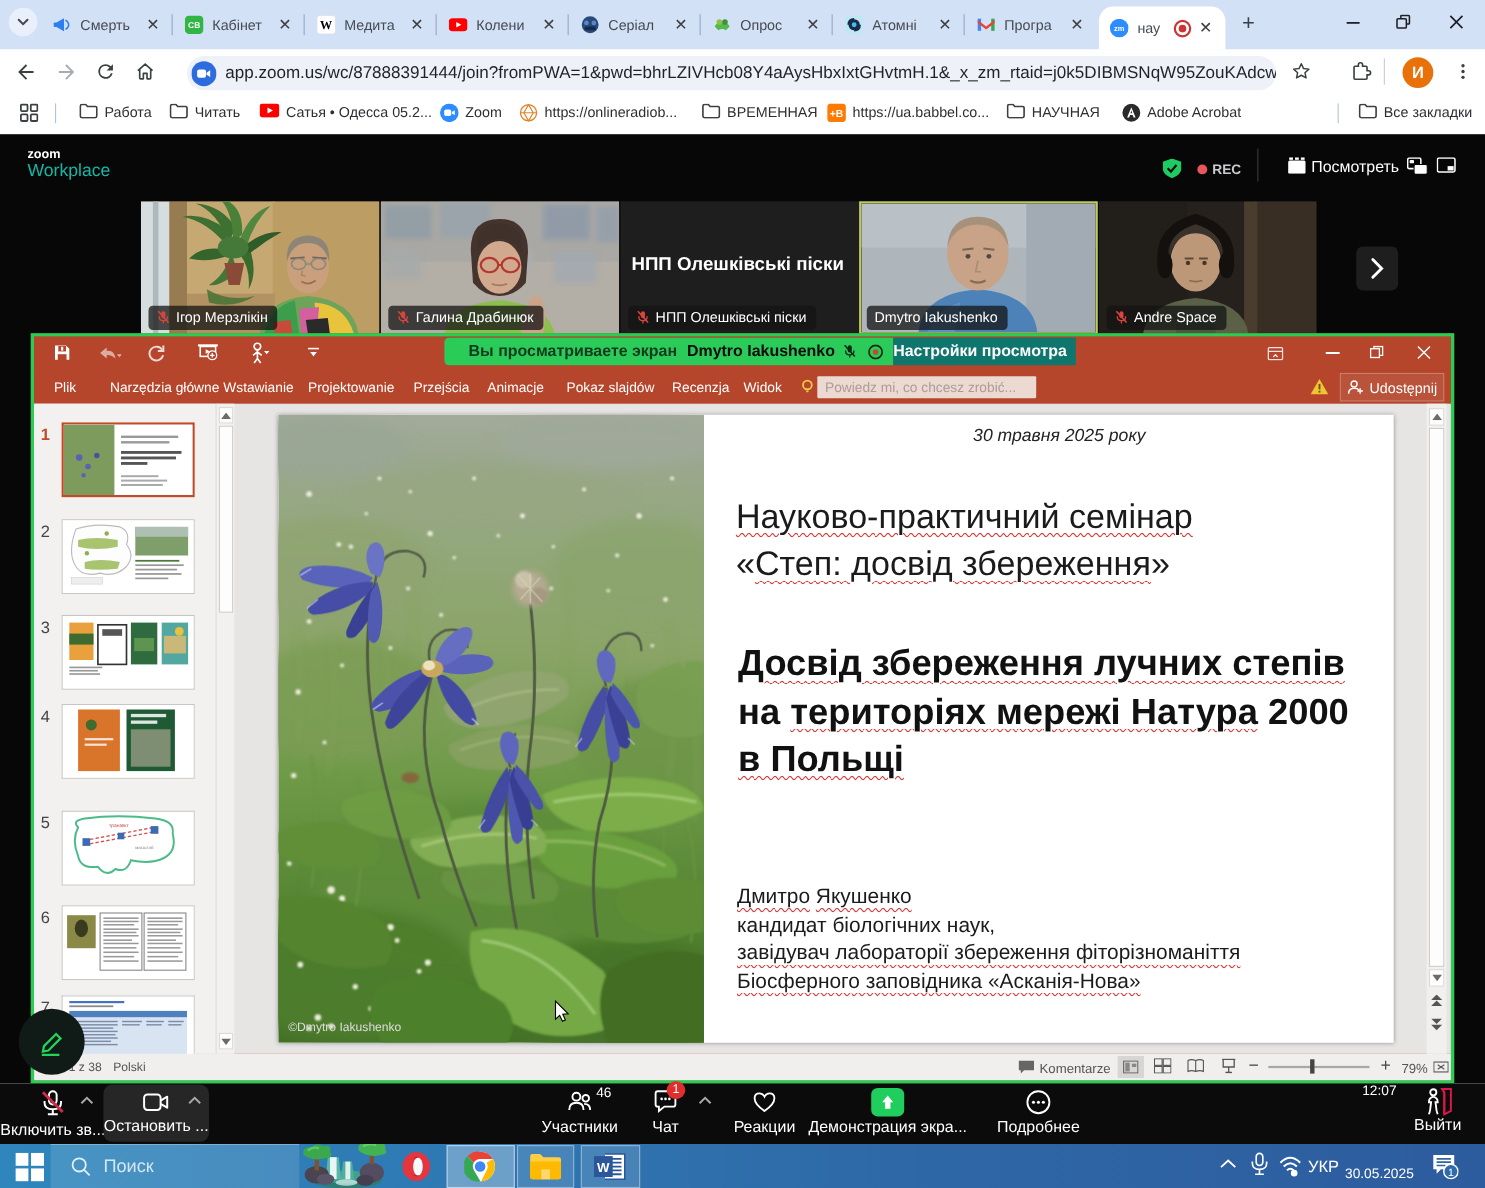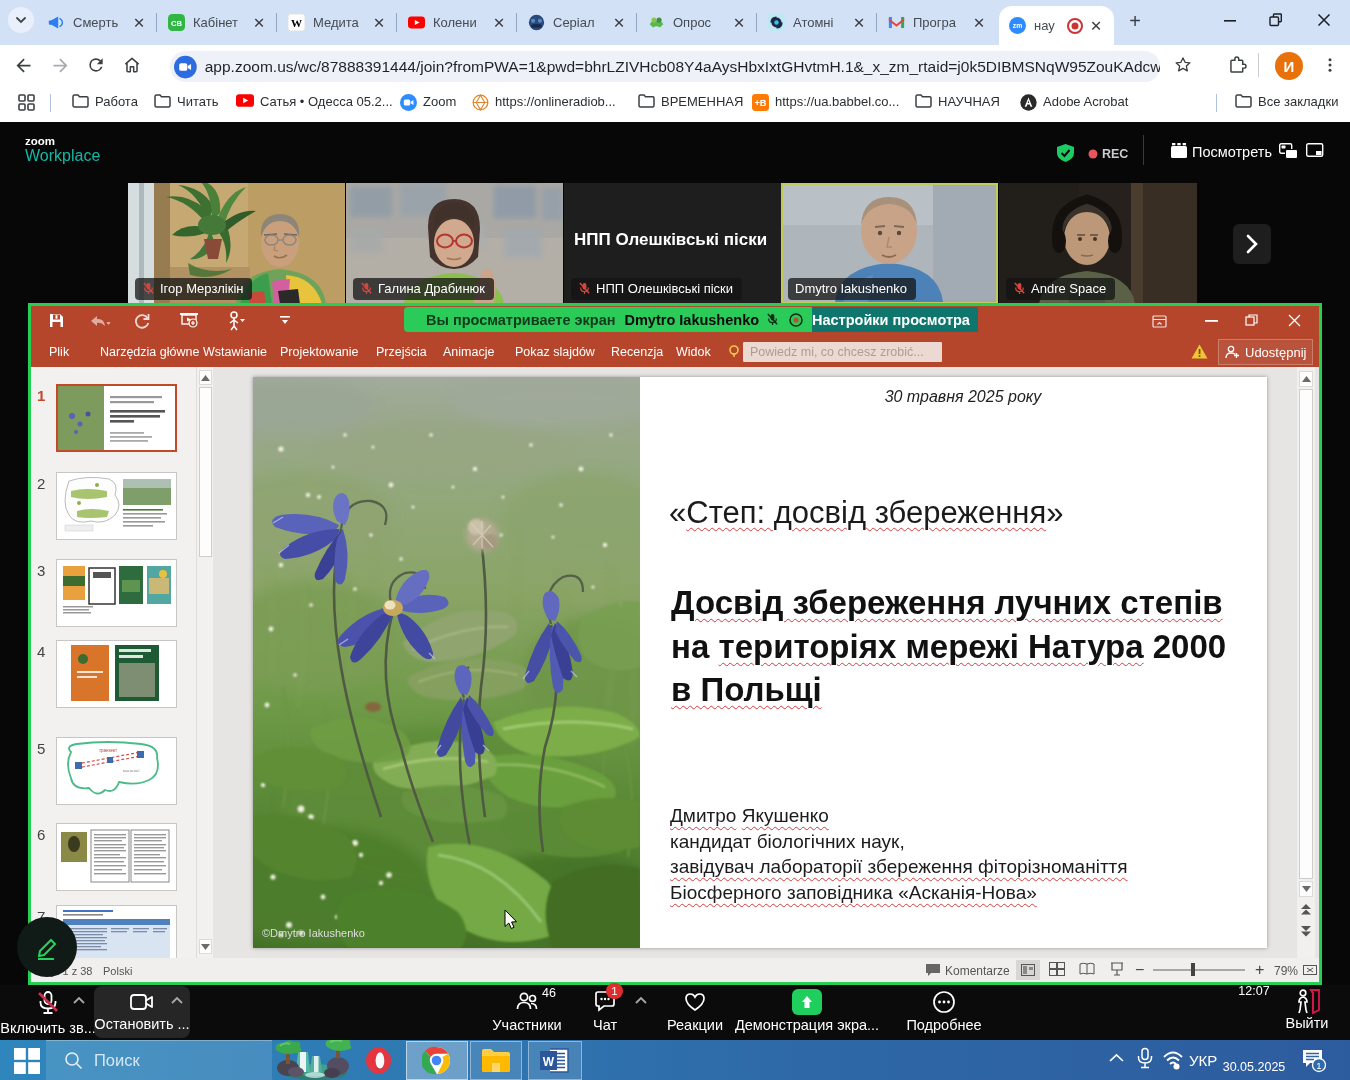--- a/index.html
+++ b/index.html
@@ -959,21 +959,21 @@
             </g>
 
             <text x="9" y="560" font-size="11" fill="#DDD" font-family="Liberation Sans">©Dmytro Iakushenko</text>
 
             <g transform="translate(252,533)">
               <path d="M0 0 L0 16.5 L3.8 13 L6.3 18.5 L9 17.3 L6.6 12 L11.5 11.7 Z" fill="#fff" stroke="#000" stroke-width="1"></path>
             </g>
           </svg>
           <div class="st" style="left:560px;top:11px;width:300px;text-align:center;font-size:16px;font-style:italic;color:#222;">30 травня 2025 року</div>
           <div class="st" style="left:416px;top:71px;font-size:31px;color:#1b1b1b;line-height:43px;white-space:nowrap;">
-            <br>
+            <span class="wavy">Науково-практичний семінар</span><br>
             «<span class="wavy">Степ: досвід збереження</span>»
           </div>
           <div class="st" style="left:418px;top:204px;font-size:33px;font-weight:bold;color:#111;line-height:43.5px;white-space:nowrap;">
             <span class="wavy">Досвід збереження лучних степів</span><br>
             <span>на <span class="wavy">територіях мережі Натура</span> 2000</span><br>
             <span class="wavy">в Польщі</span>
           </div>
           <div class="st" style="left:417px;top:426px;font-size:19px;color:#1b1b1b;line-height:25.5px;white-space:nowrap;">
             <span class="wavy">Дмитро</span> <span class="wavy">Якушенко</span><br>
             кандидат біологічних наук,<br>

